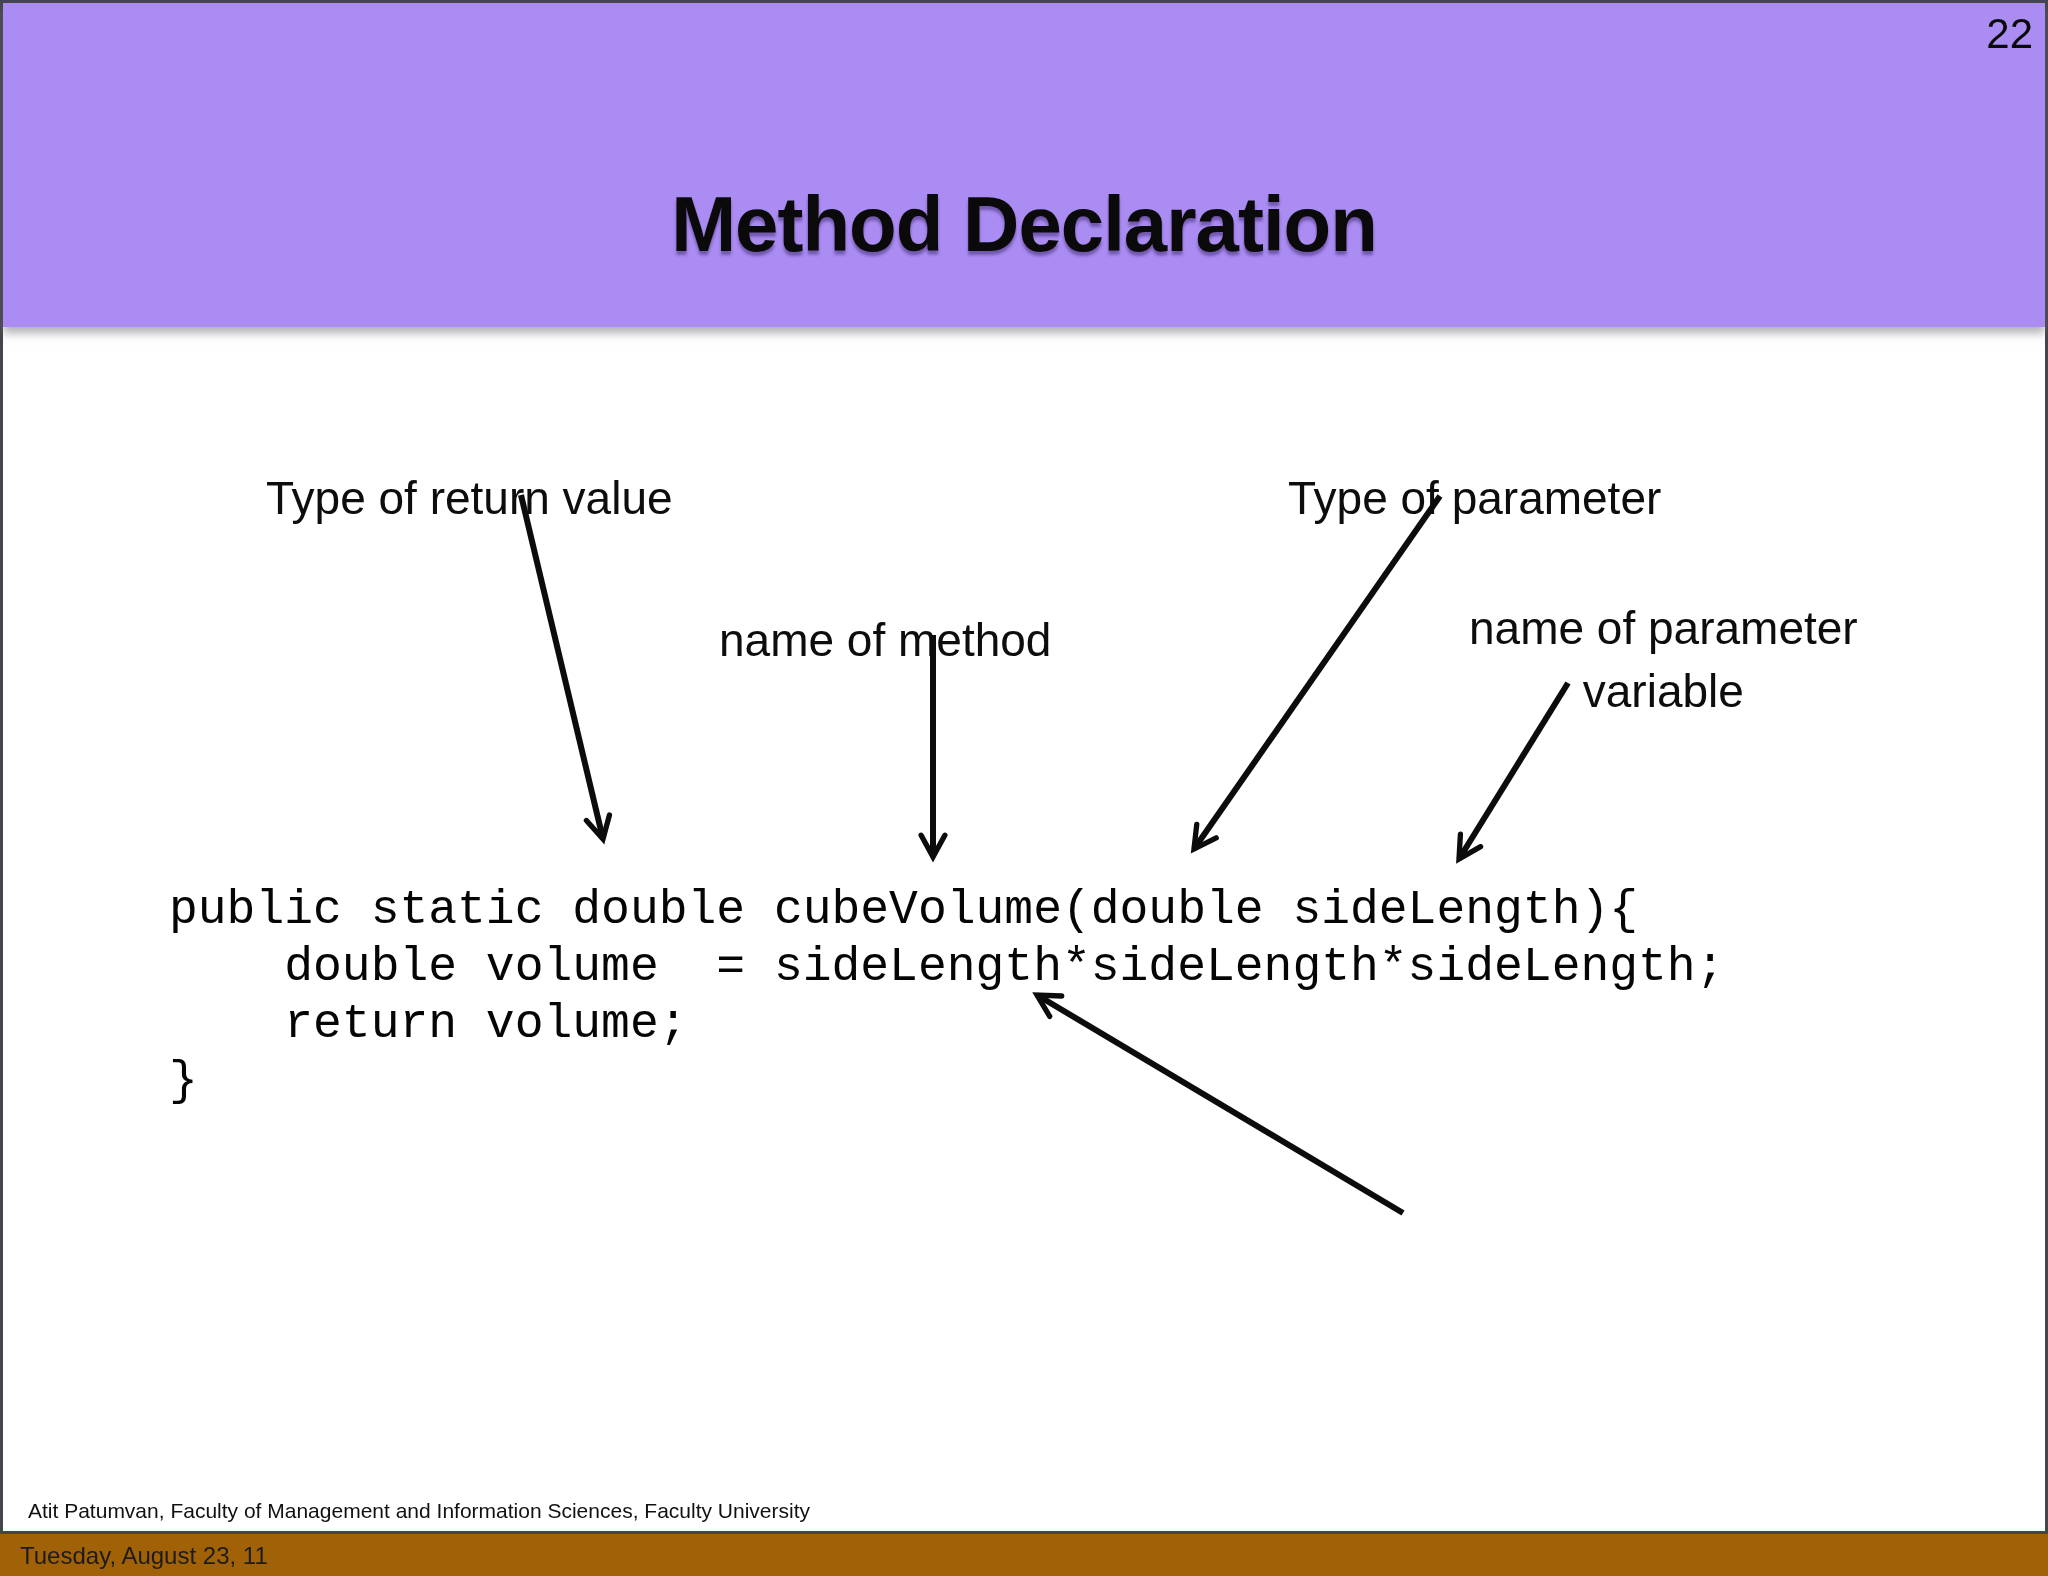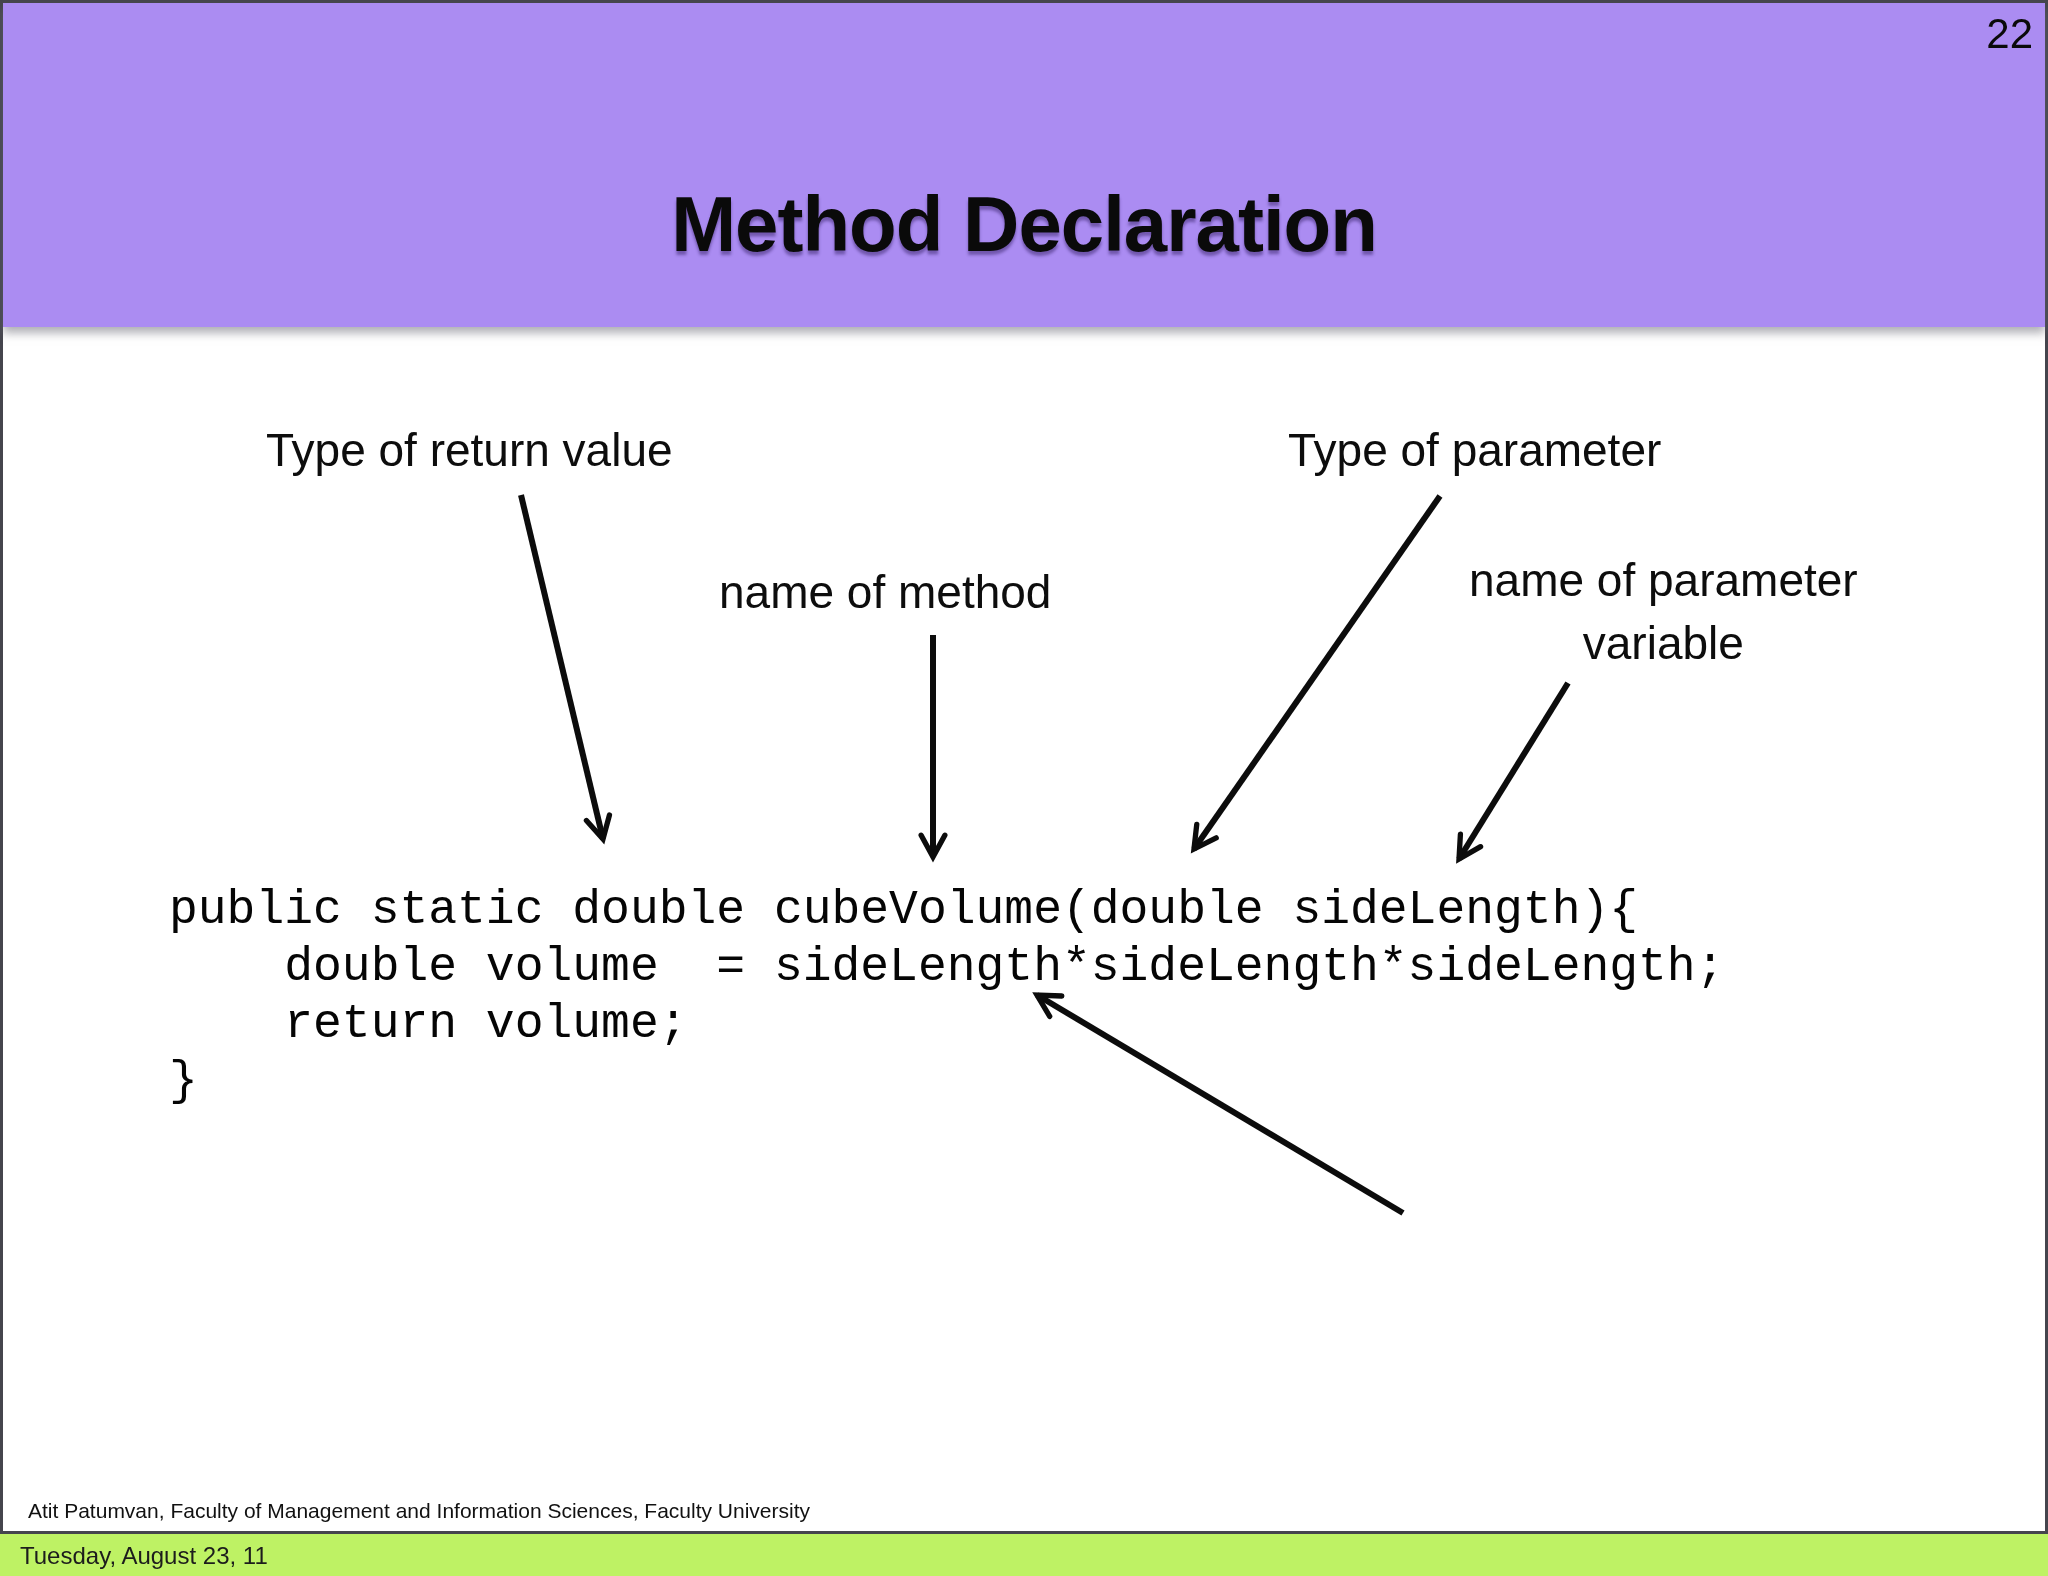--- a/index.html
+++ b/index.html
@@ -1,30 +1,30 @@
 <!DOCTYPE html>
 <html><head>
 <meta charset="utf-8">
 <style>
   html,body{margin:0;padding:0;background:#ffffff;}
   body{width:2048px;height:1576px;position:relative;font-family:"Liberation Sans",sans-serif;color:#0b0b0b;}
-  #page{position:absolute;top:0;left:0;width:2048px;height:1576px;background:#bef264;overflow:hidden;}
+  #page{position:absolute;top:0;left:0;width:2048px;height:1576px;background:#a16207;overflow:hidden;}
 
   
   #slide{position:absolute;top:0;left:0;width:2042px;height:1528px;background:#ffffff;
          border:3px solid #45454d;}
   #header-band{position:absolute;top:0;left:0;width:100%;height:324px;background:#ab8cf2;
          box-shadow:0 6px 9px rgba(110,110,120,0.55);}
   #page-number{position:absolute;top:8px;right:12px;font-size:42px;line-height:1.1;color:#0a0a0a;}
   #slide-title{position:absolute;top:124px;left:0;width:100%;text-align:center;
          font-size:78px;font-weight:bold;letter-spacing:-1px;color:#0a0a0a;
          text-shadow:0 4px 3px rgba(45,25,90,0.45);}
 
   
-  .ann{position:absolute;font-size:46px;line-height:1.3;color:#0d0d0d;white-space:pre-line;}
+  .ann{position:absolute;font-size:46px;line-height:1.3;color:#0d0d0d;white-space:pre-line;margin-top:48px;}
   #label-return-type{left:263px;top:418px;}
   #label-param-type{left:1285px;top:418px;}
   #label-method-name{left:716px;top:560px;}
   #label-param-name{left:1466px;top:546px;line-height:1.37;text-align:center;}
   #label-method-body{left:1421px;top:1212px;}
 
   
   #code{position:absolute;left:153px;top:866px;margin:13px;
         font-family:"Liberation Mono","DejaVu Sans Mono",monospace;
         font-size:48px;line-height:57px;color:#050505;white-space:pre;}

